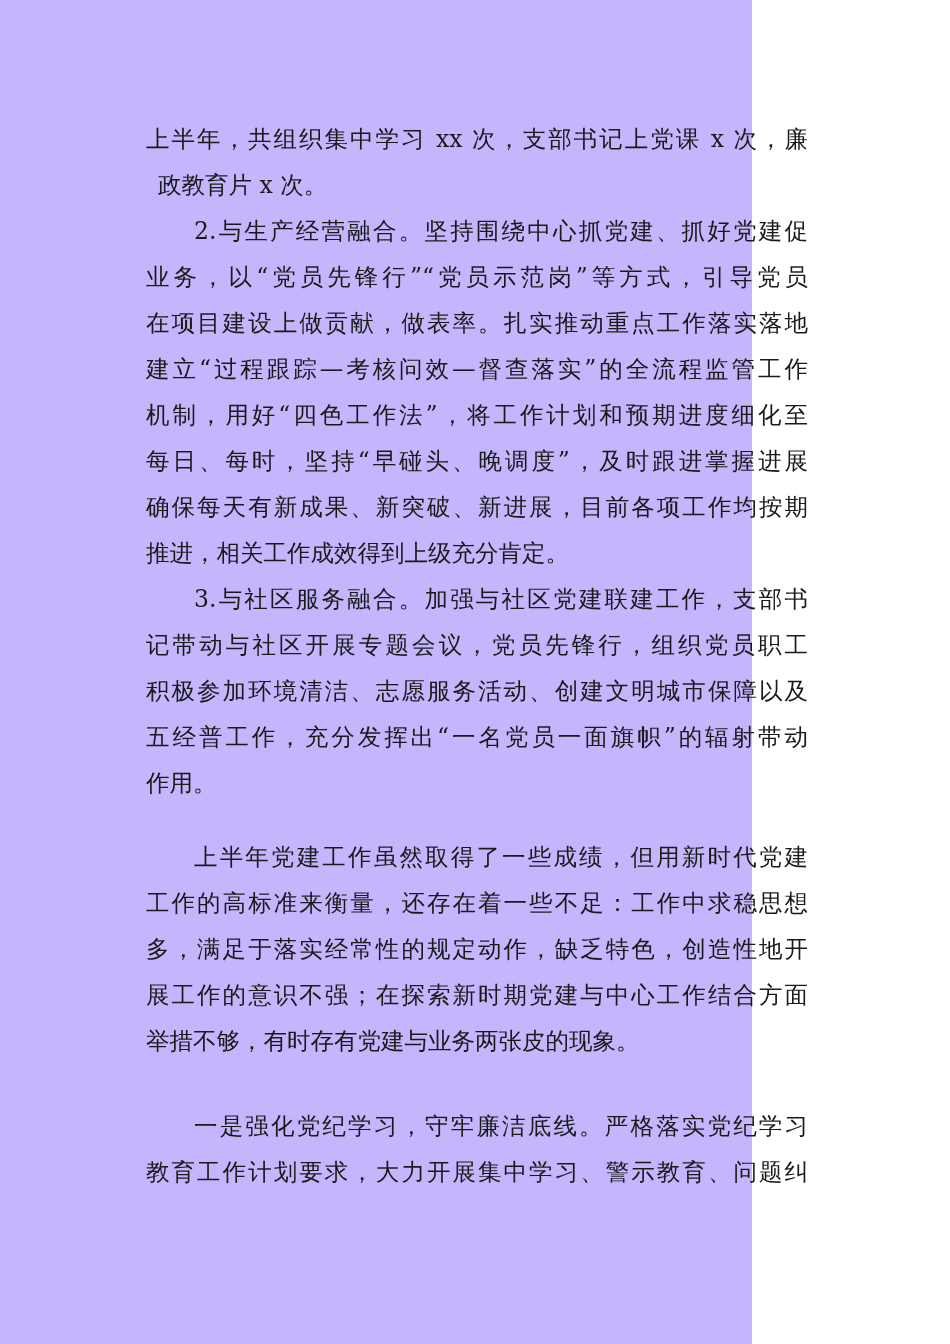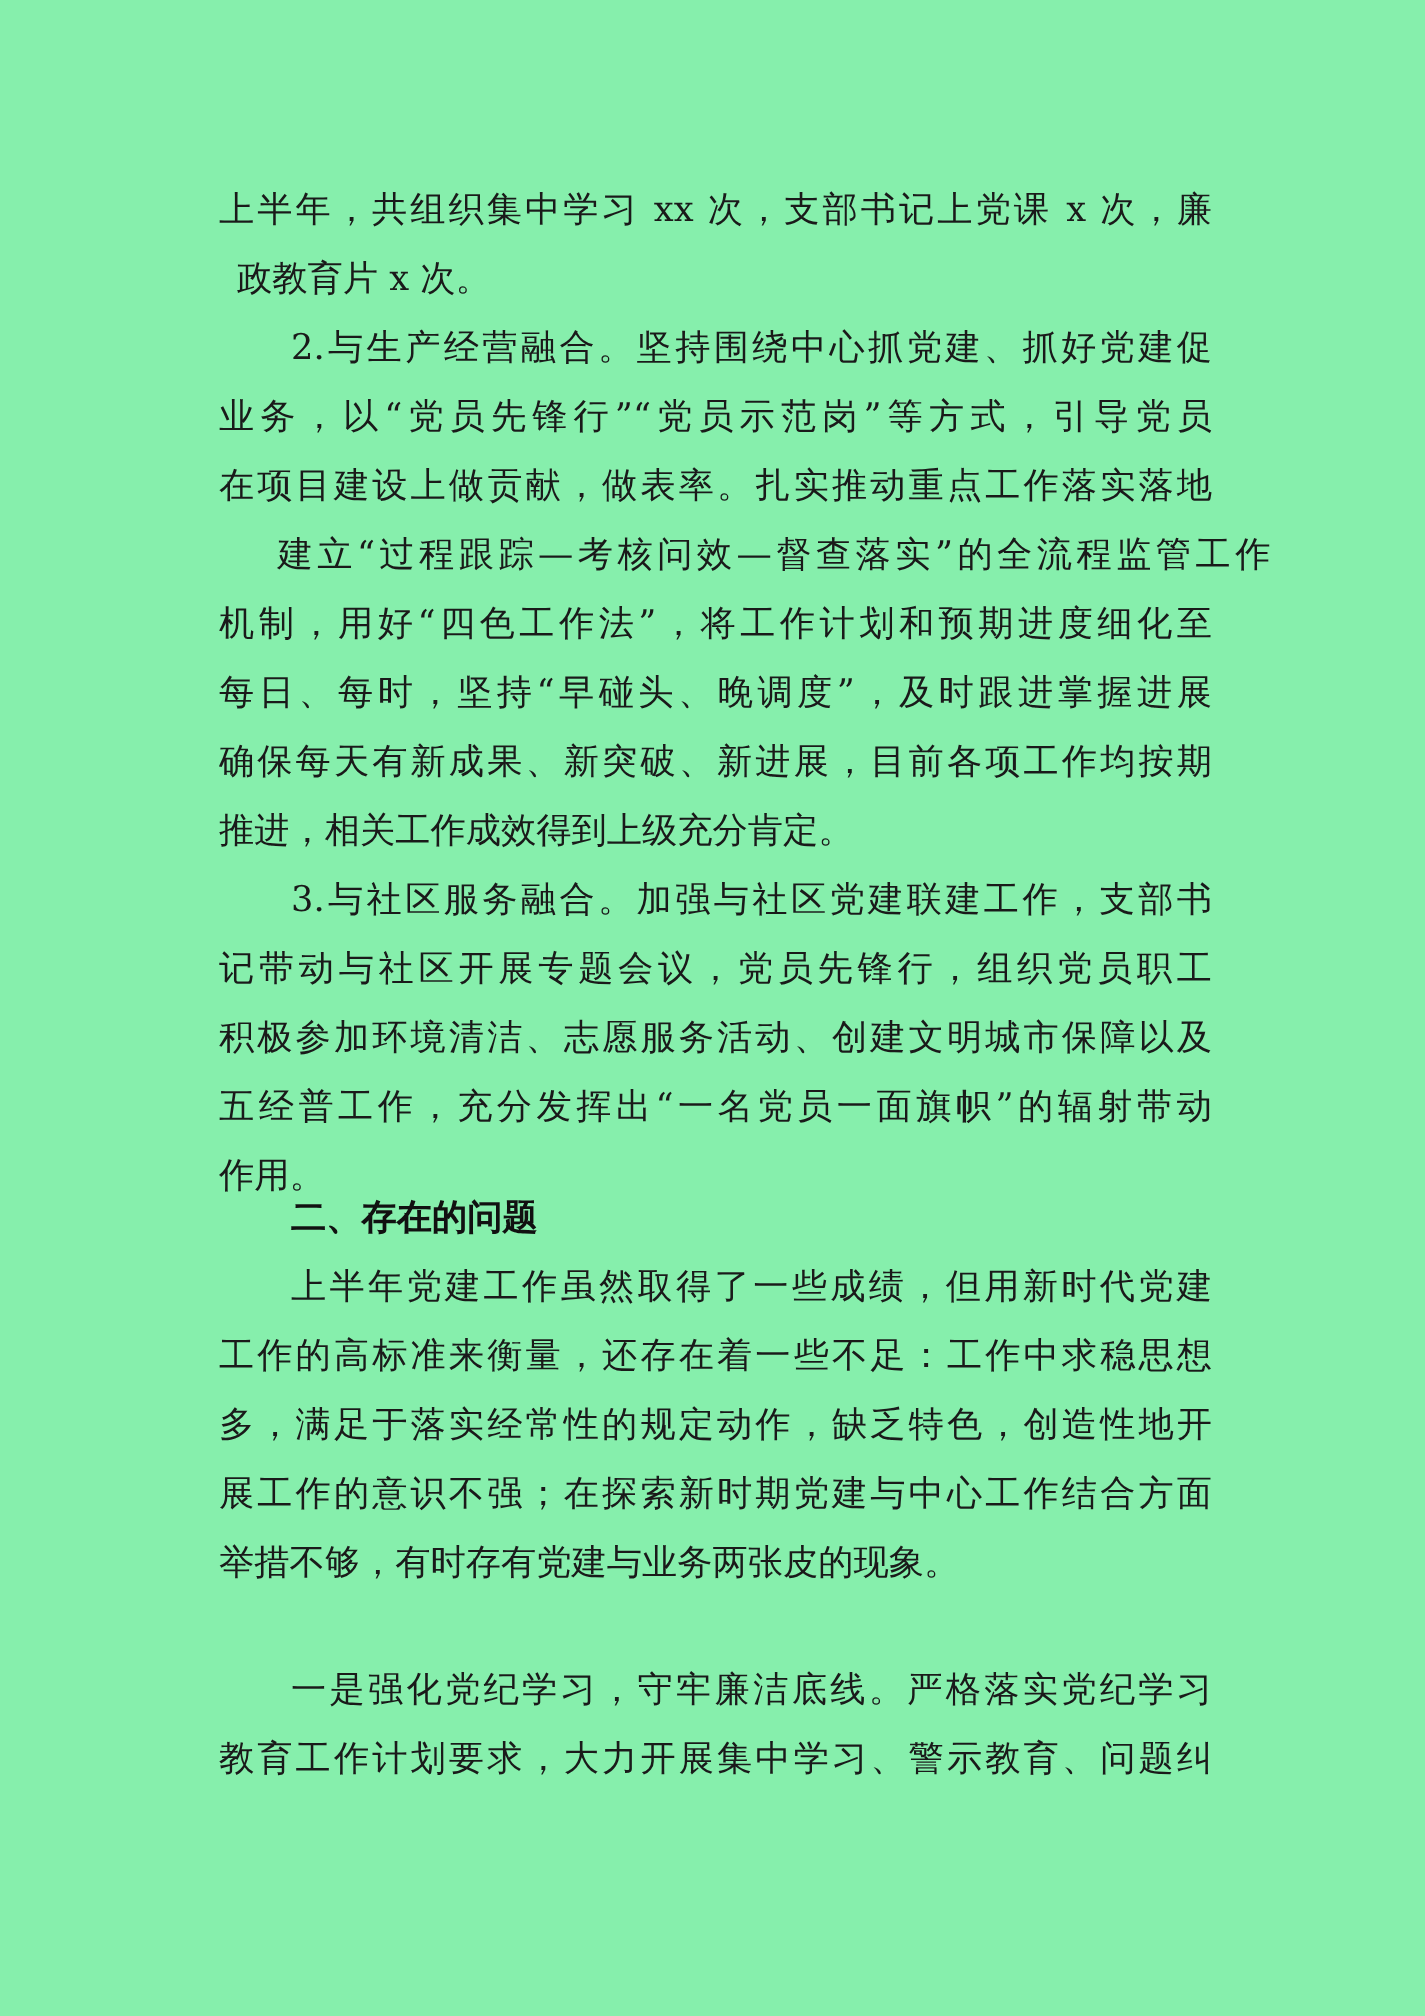--- a/index.html
+++ b/index.html
@@ -1,17 +1,17 @@
 <!DOCTYPE html>
 <html><head>
 <meta charset="utf-8">
 <style>
   html, body { margin: 0; padding: 0; background: #ffffff; }
   body { width: 950px; height: 1344px; position: relative; overflow: hidden; }
-  .page { position: absolute; left: 0; top: 0; width: 950px; height: 1344px; background: #86efac; }
+  .page { position: absolute; left: 0; top: 0; width: 752px; height: 1344px; background: #c4b5fd; }
   .line {
     position: absolute;
     left: 146px;
     width: 662px;
     height: 46px;
     line-height: 46px;
     font-family: "DejaVu Serif", "Liberation Serif", serif;
     font-size: 23.5px;
     color: #1a1a1a;
     white-space: nowrap;
@@ -40,36 +40,35 @@
 
   <div>
     <div class="line" style="top:116px;">上半年，共组织集中学习 xx 次，支部书记上党课 x 次，廉</div>
     <div class="line last" style="top:162px;margin-left:12px;">政教育片 x 次。</div>
   </div>
 
   <div>
     <div class="line indent" style="top:208px;">2.与生产经营融合。坚持围绕中心抓党建、抓好党建促</div>
     <div class="line" style="top:254px;">业务，以“党员先锋行”“党员示范岗”等方式，引导党员</div>
     <div class="line" style="top:300px;">在项目建设上做贡献，做表率。扎实推动重点工作落实落地</div>
-    <div class="line" style="top:346px;margin-left:39px;">建立“过程跟踪—考核问效—督查落实”的全流程监管工作</div>
+    <div class="line" style="top:346px;">建立“过程跟踪—考核问效—督查落实”的全流程监管工作</div>
     <div class="line" style="top:392px;">机制，用好“四色工作法”，将工作计划和预期进度细化至</div>
     <div class="line" style="top:438px;">每日、每时，坚持“早碰头、晚调度”，及时跟进掌握进展</div>
     <div class="line" style="top:484px;">确保每天有新成果、新突破、新进展，目前各项工作均按期</div>
     <div class="line last" style="top:530px;">推进，相关工作成效得到上级充分肯定。</div>
   </div>
 
   <div>
     <div class="line indent" style="top:576px;">3.与社区服务融合。加强与社区党建联建工作，支部书</div>
     <div class="line" style="top:622px;">记带动与社区开展专题会议，党员先锋行，组织党员职工</div>
     <div class="line" style="top:668px;">积极参加环境清洁、志愿服务活动、创建文明城市保障以及</div>
     <div class="line" style="top:714px;">五经普工作，充分发挥出“一名党员一面旗帜”的辐射带动</div>
     <div class="line last" style="top:760px;">作用。</div>
   </div>
 
-  <div class="heading" style="top:788px;">二、存在的问题</div>
 
   <div>
     <div class="line indent" style="top:834px;">上半年党建工作虽然取得了一些成绩，但用新时代党建</div>
     <div class="line" style="top:880px;">工作的高标准来衡量，还存在着一些不足：工作中求稳思想</div>
     <div class="line" style="top:926px;">多，满足于落实经常性的规定动作，缺乏特色，创造性地开</div>
     <div class="line" style="top:972px;">展工作的意识不强；在探索新时期党建与中心工作结合方面</div>
     <div class="line last" style="top:1018px;">举措不够，有时存有党建与业务两张皮的现象。</div>
   </div>
 
 

